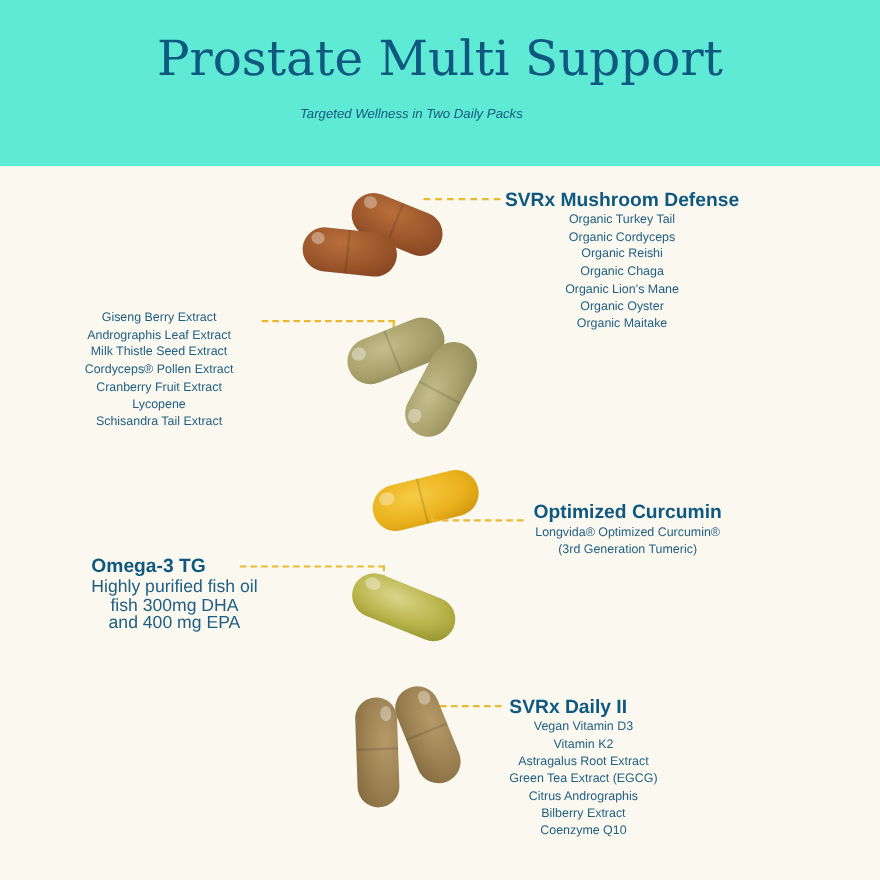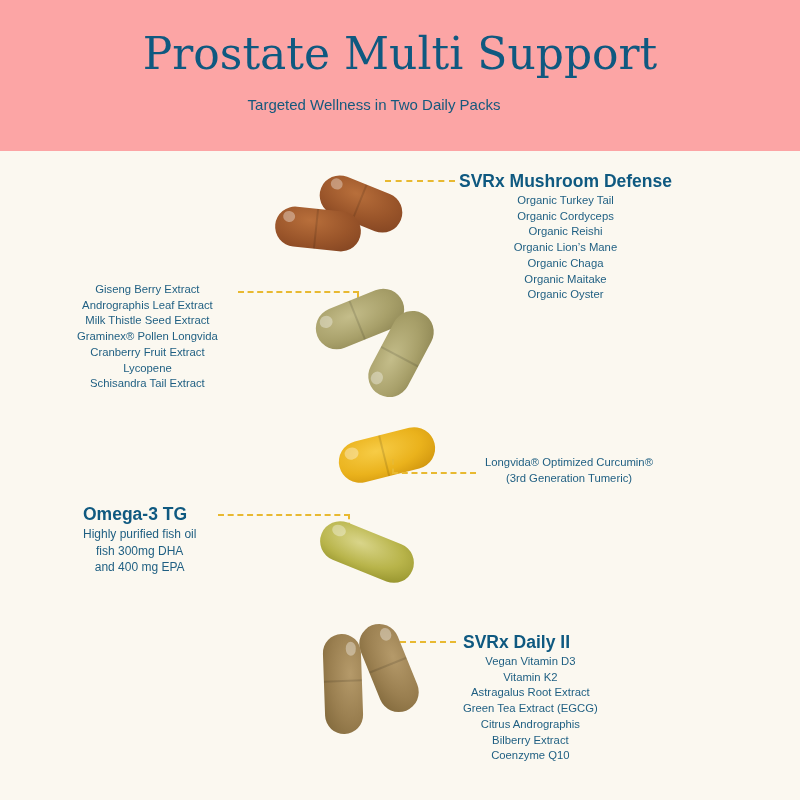--- a/index.html
+++ b/index.html
@@ -5,45 +5,45 @@
     * { margin: 0; padding: 0; box-sizing: border-box; }
     html, body { width: 800px; height: 800px; overflow: hidden; }
     body {
       background: #fbf8f0;
       font-family: "Liberation Sans", "DejaVu Sans", sans-serif;
       color: #135a7e;
       position: relative;
     }
     .header {
       position: absolute; left: 0; top: 0; width: 800px; height: 151px;
-      background: #fca5a5;
+      background: #5eead4;
       text-align: center;
     }
     .title {
       position: absolute; left: 0; width: 800px; top: 28px;
       font-family: "DejaVu Serif", "Liberation Serif", serif;
       font-size: 44px; font-weight: normal; color: #0f5980;
       letter-spacing: 0px;
     }
     .subtitle {
       position: absolute; left: 0; width: 748px; top: 96px;
-      font-size: 15px; color: #15597d;
+      font-size: 12px; color: #15597d; font-style: italic;
     }
     .main { position: absolute; left: 0; top: 151px; width: 800px; height: 649px; }
 
     .block { position: absolute; }
     .block h2 {
       font-size: 17.5px; font-weight: bold; color: #0f5980;
       line-height: 20px; margin-bottom: 2px; white-space: nowrap;
     }
     .block ul { list-style: none; }
     .block li {
       font-size: 11.3px; line-height: 15.7px; color: #1f5f82; white-space: nowrap; text-align: center;
     }
-    .block.omega li { font-size: 12px; line-height: 16.5px; }
+    .block.omega li { font-size: 16px; line-height: 16.5px; }
     .block.curc li { font-size: 11.3px; line-height: 15.5px; }
 
     .dash { position: absolute; border-color: #e8b931; border-style: dashed; border-width: 0; }
 
     .capsule {
       position: absolute; border-radius: 999px;
       overflow: hidden;
     }
     .capsule::after {
       content: ""; position: absolute; top: 0; bottom: 0; width: 2px;
@@ -72,45 +72,46 @@
 
   <div class="capsule brown" style="left:318px; top:33px; width:86px; height:40px; transform:rotate(22deg);"></div>
   <div class="capsule brown" style="left:275px; top:58px; width:86px; height:40px; transform:rotate(6deg);"></div>
   <div class="dash" style="left:385px; top:29px; width:70px; border-top-width:2px;"></div>
   <div class="block" style="left:459px; top:20px;">
     <h2>SVRx Mushroom Defense</h2>
     <ul>
       <li>Organic Turkey Tail</li>
       <li>Organic Cordyceps</li>
       <li>Organic Reishi</li>
+      <li>Organic Chaga</li>
       <li>Organic Lion’s Mane</li>
-      <li>Organic Chaga</li>
+      <li>Organic Oyster</li>
       <li>Organic Maitake</li>
-      <li>Organic Oyster</li>
     </ul>
   </div>
 
   <div class="block" style="left:77px; top:131px;">
     <ul>
       <li>Giseng Berry Extract</li>
       <li>Andrographis Leaf Extract</li>
       <li>Milk Thistle Seed Extract</li>
-      <li>Graminex® Pollen Longvida</li>
+      <li>Cordyceps® Pollen Extract</li>
       <li>Cranberry Fruit Extract</li>
       <li>Lycopene</li>
       <li>Schisandra Tail Extract</li>
     </ul>
   </div>
   <div class="dash" style="left:238px; top:140px; width:121px; height:12px; border-top-width:2px; border-right-width:2px;"></div>
   <div class="capsule green" style="left:314px; top:147px; width:92px; height:42px; transform:rotate(-22deg);"></div>
   <div class="capsule green" style="left:355px; top:182px; width:92px; height:42px; transform:rotate(-62deg);"></div>
 
   <div class="capsule yellow" style="left:338px; top:283px; width:98px; height:42px; transform:rotate(-14deg);"></div>
   <div class="dash" style="left:392px; top:308px; width:84px; height:15px; border-left-width:2px; border-bottom-width:2px;"></div>
   <div class="block curc" style="left:485px; top:304px;">
+    <h2>Optimized Curcumin</h2>
     <ul>
       <li>Longvida® Optimized Curcumin®</li>
       <li>(3rd Generation Tumeric)</li>
     </ul>
   </div>
 
   <div class="block omega" style="left:83px; top:353px;">
     <h2>Omega-3 TG</h2>
     <ul>
       <li>Highly purified fish oil</li>

